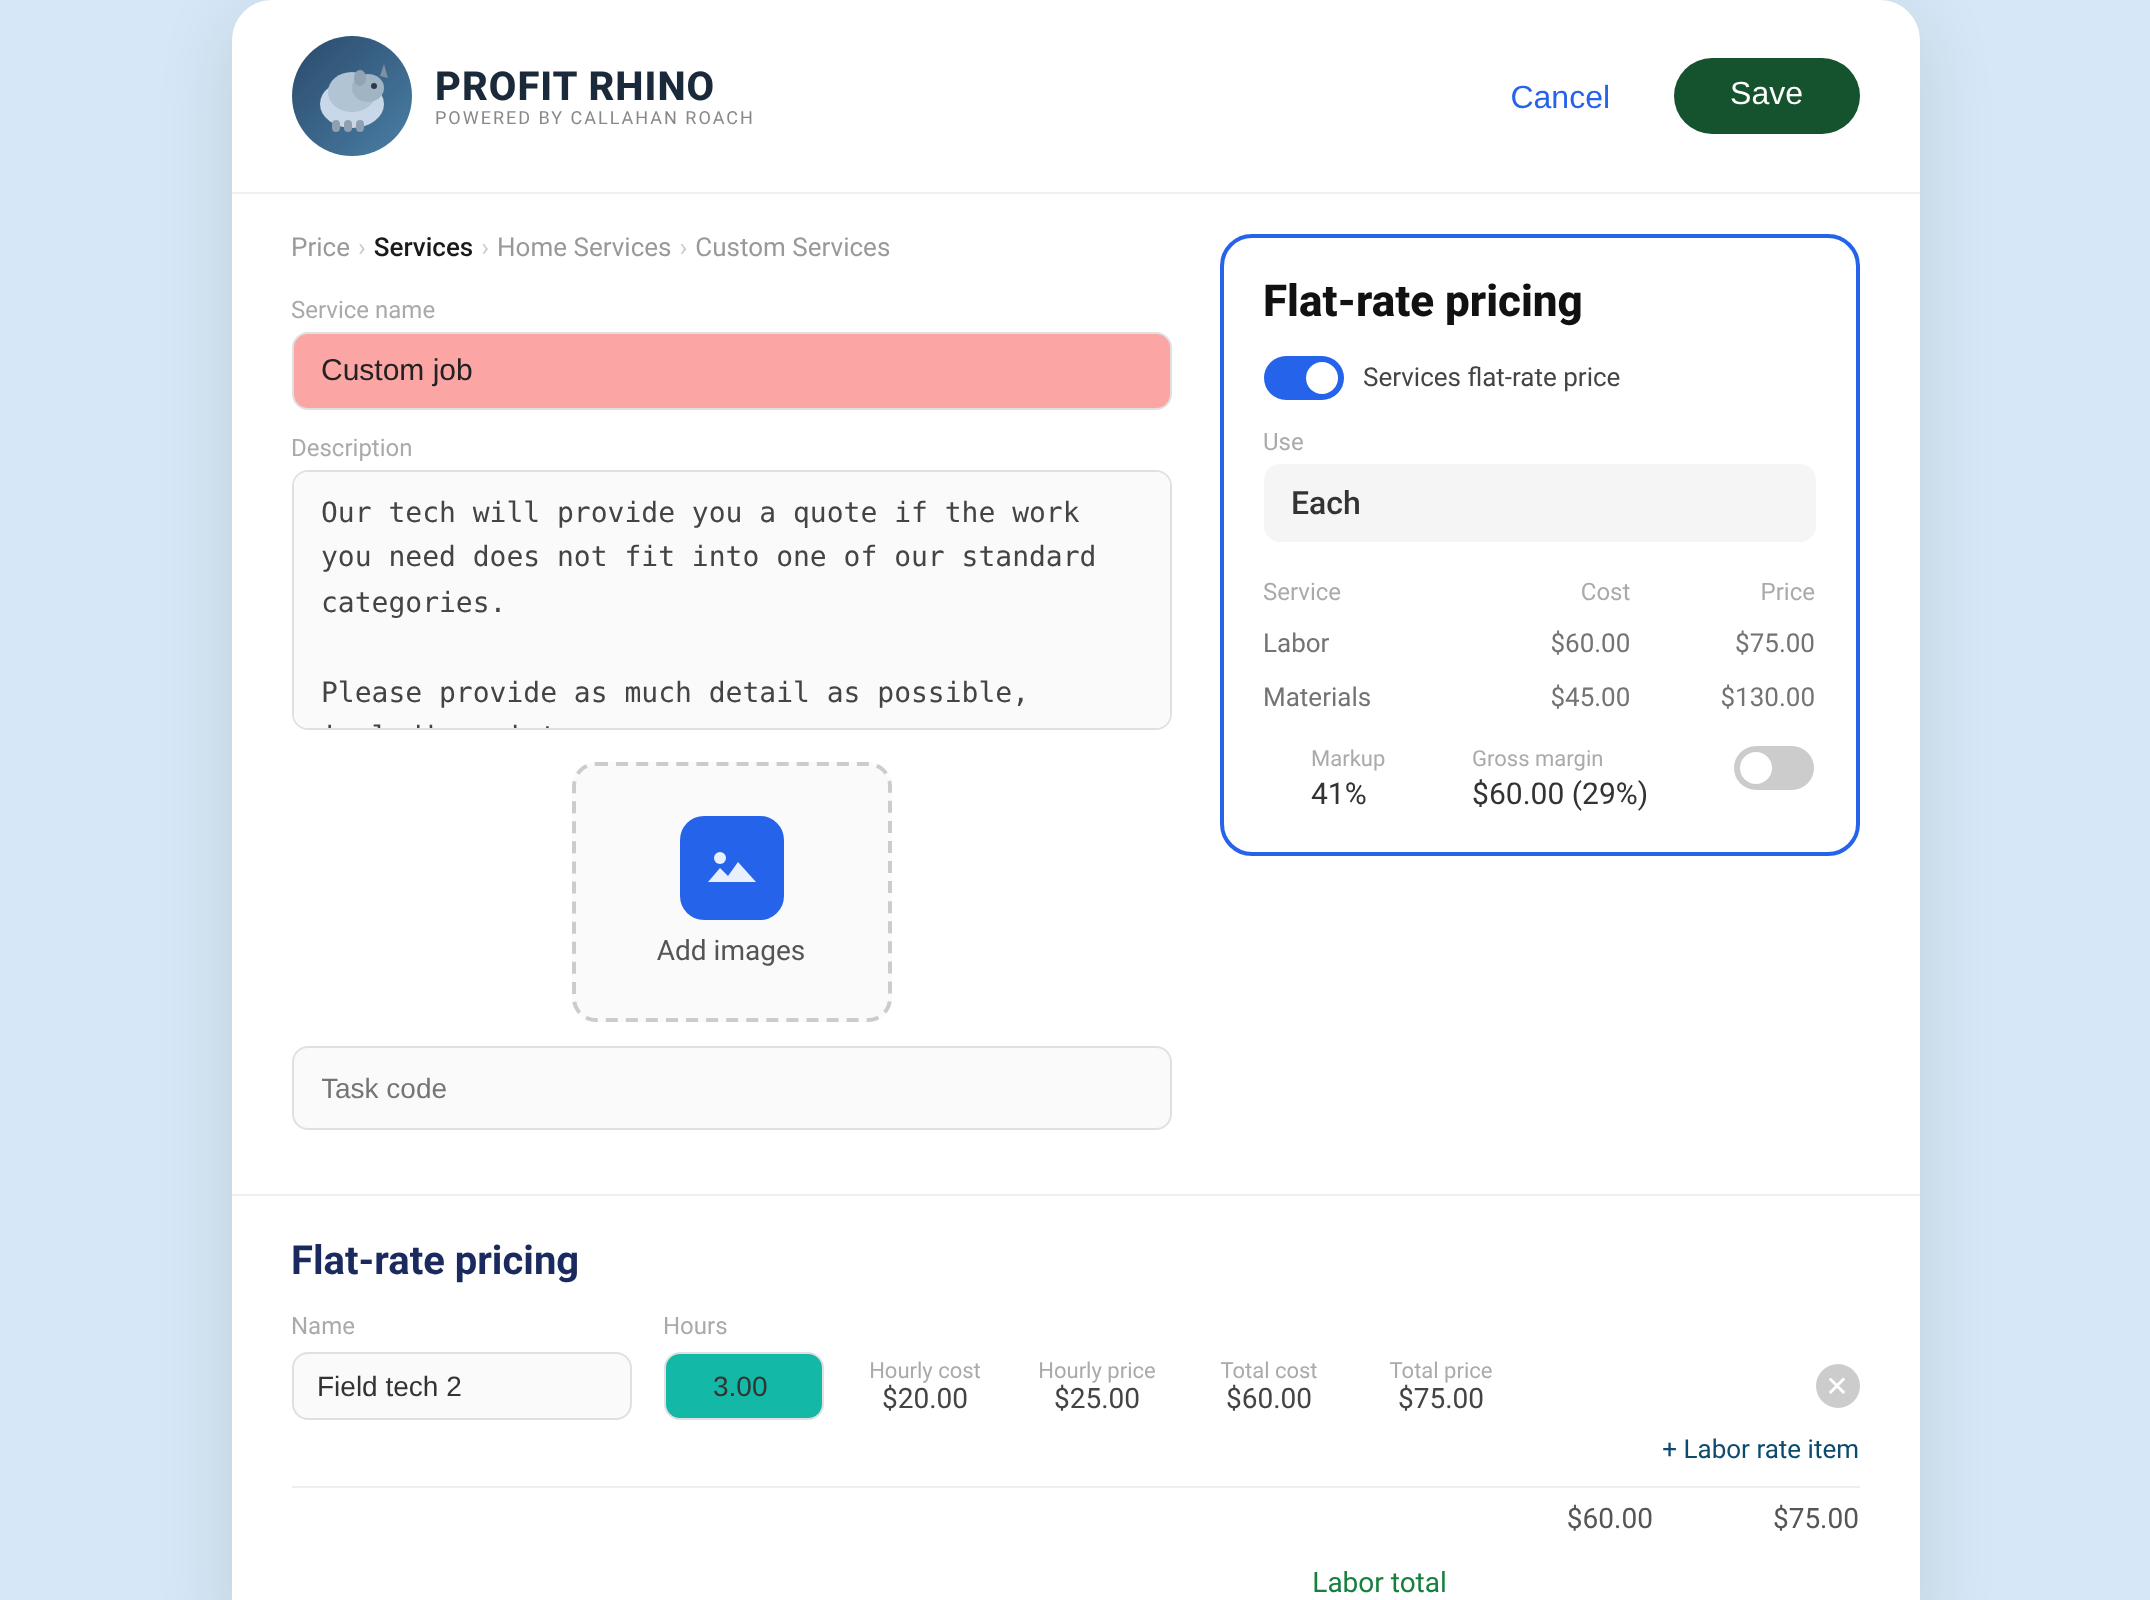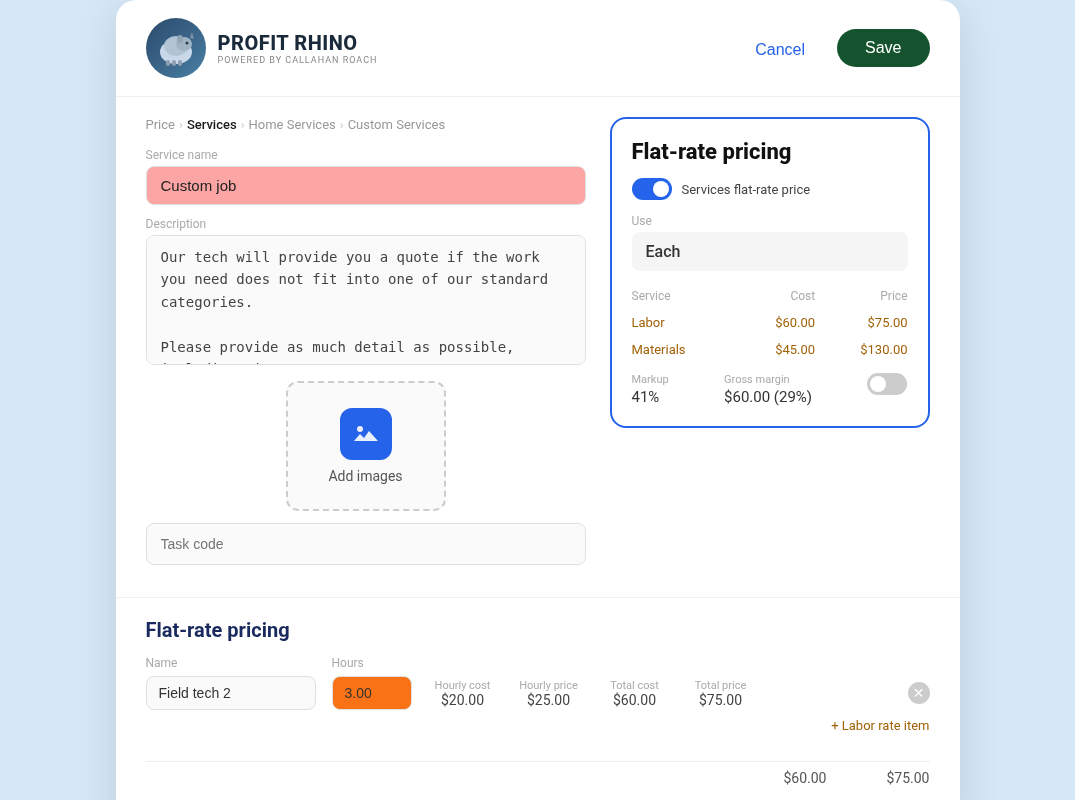--- a/index.html
+++ b/index.html
@@ -285,39 +285,40 @@
     .pricing-table th {
       font-size: 12px;
       color: #aaa;
       font-weight: 400;
       text-align: right;
       padding: 4px 0 6px;
     }
     .pricing-table th:first-child { text-align: left; }
     .pricing-table td {
       font-size: 13px;
-      color: #a16207;
+      color: #737373;
       padding: 6px 0;
       text-align: right;
     }
     .pricing-table td:first-child { text-align: left; }
     .pricing-table tr.service-row td {
       font-weight: 700;
       font-size: 15px;
       color: #111;
       border-top: 1px solid #eee;
       border-bottom: 1px solid #eee;
       padding: 8px 0;
     }
 
     .markup-row {
       display: flex;
       align-items: flex-start;
       justify-content: space-between;
       margin-top: 10px;
+      margin-left: 24px;
     }
     .markup-col {
       display: flex;
       flex-direction: column;
       gap: 2px;
     }
     .markup-label {
       font-size: 11px;
       color: #aaa;
     }
@@ -357,24 +358,24 @@
       padding: 8px 12px;
       font-size: 14px;
       color: #333;
       background: #fafafa;
       width: 170px;
       outline: none;
     }
     .labor-hours-field {
       border: 1px solid #e0e0e0;
       border-radius: 8px;
-      padding: 8px 12px;
+      padding: 8px 24px;
       font-size: 14px;
       color: #333;
-      background: #f97316;
+      background: #14b8a6;
       width: 80px;
       outline: none;
     }
     .labor-stat {
       display: flex;
       flex-direction: column;
       align-items: center;
       min-width: 70px;
     }
     .labor-stat-label {
@@ -393,26 +394,26 @@
       display: flex;
       align-items: center;
       justify-content: center;
       cursor: pointer;
       color: #fff;
       font-size: 14px;
       border: none;
       margin-left: auto;
     }
     .add-labor-link {
-      color: #a16207;
+      color: #0c4a6e;
       font-size: 13px;
       cursor: pointer;
       text-align: center;
       display: block;
-      margin-bottom: 28px;
+      margin-bottom: 10px;
       margin-left: auto;
       width: fit-content;
     }
     .labor-total-row {
       display: flex;
       justify-content: flex-end;
       gap: 60px;
       font-size: 14px;
       color: #555;
       border-top: 1px solid #eee;

